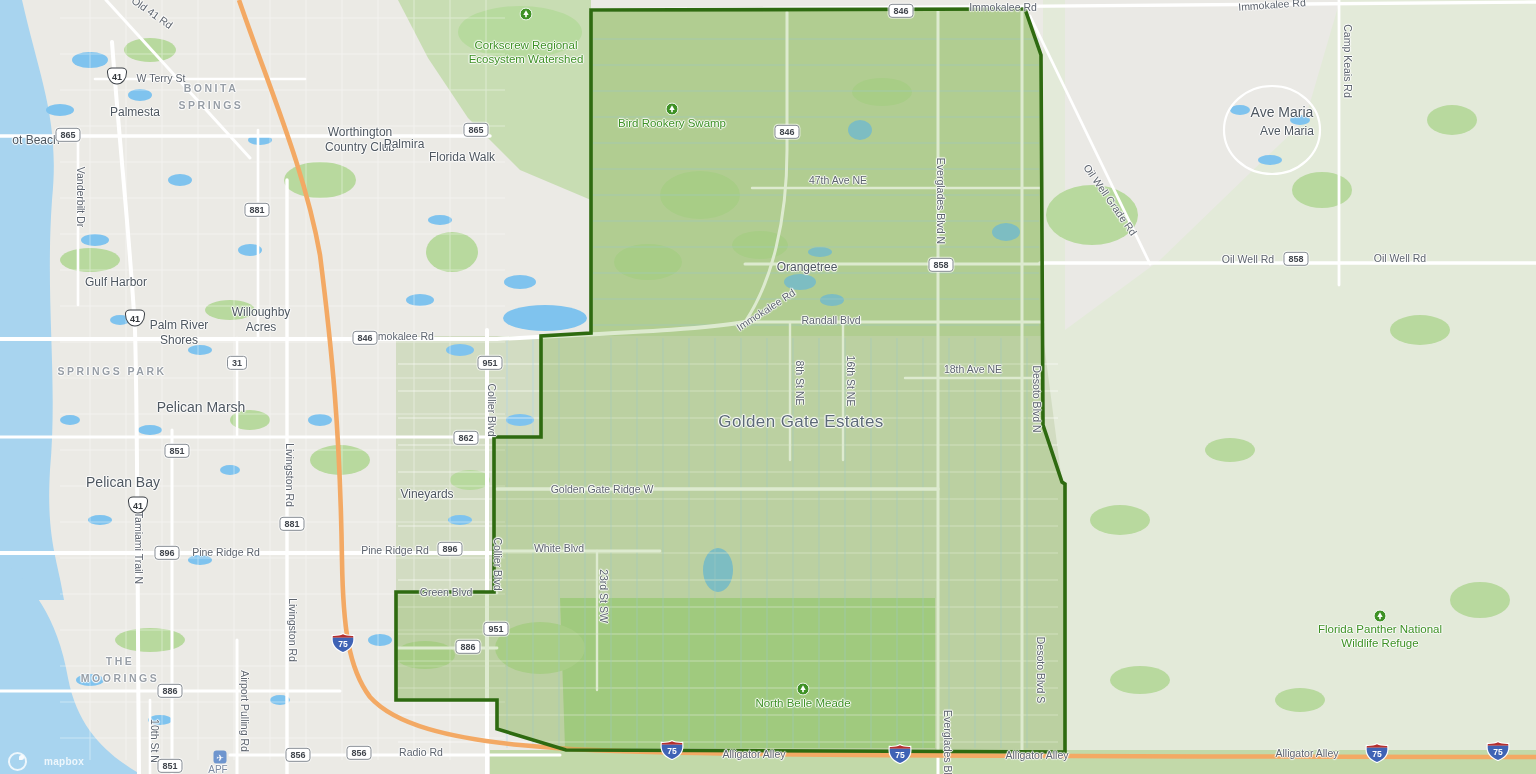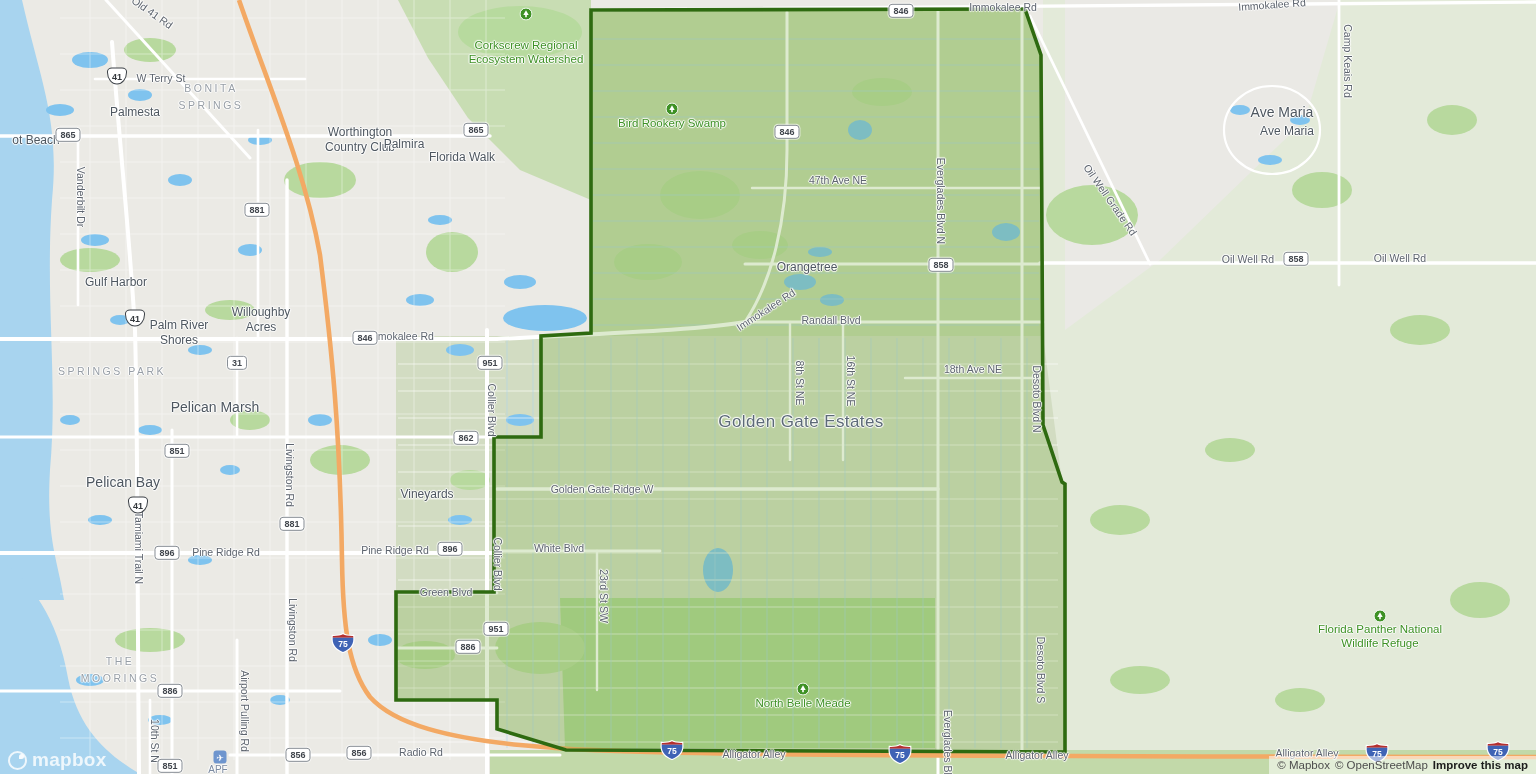--- a/index.html
+++ b/index.html
@@ -5,36 +5,36 @@
   html,body{margin:0;padding:0;background:#ddd;}
   #map{position:relative;width:1536px;height:774px;overflow:hidden;
        background:#ebeae5;font-family:"Liberation Sans",sans-serif;cursor:grab;}
   #bg{position:absolute;left:0;top:0;}
   #labels{position:absolute;left:0;top:0;width:100%;height:100%;}
   .lbl{position:absolute;white-space:pre-line;text-align:center;line-height:1.25;
        text-shadow:-1px 0 1px #fff,1px 0 1px #fff,0 -1px 1px #fff,0 1px 1px #fff,0 0 2px #fff;}
   .road{font-size:10.5px;color:#5d646e;}
   .place{font-size:12px;color:#4e5760;}
   .place-lg{font-size:14px;}
-  .caps{font-size:10.5px;color:#979ea6;letter-spacing:2.5px;line-height:1.6;}
+  .caps{font-size:10.5px;color:#979ea6;letter-spacing:2.5px;line-height:1.6;font-weight:bold;}
   .area{font-size:17px;color:#5c6a77;letter-spacing:.4px;}
   .poi{font-size:11.5px;color:#3e9125;}
   .poi-icon{position:absolute;width:13px;height:13px;}
   .shield{position:absolute;background:#fff;border:1.3px solid #878d94;border-radius:3.5px;
           font-size:9px;font-weight:bold;color:#41464d;padding:1px 4px;line-height:1.15;
           box-shadow:0 0 0 1px rgba(255,255,255,.6);}
   .us-shield{position:absolute;background:#fff;border:1.6px solid #3c4147;
           border-radius:5px 5px 10px 10px/4px 4px 12px 12px;width:18px;height:15px;
           font-size:9px;font-weight:bold;color:#33373c;display:flex;align-items:center;justify-content:center;}
   .i75{position:absolute;width:24px;height:21px;}
   .airport-icon{position:absolute;width:13px;height:13px;background:#6e95ce;border-radius:3px;
           color:#fff;font-size:9px;display:flex;align-items:center;justify-content:center;}
   .airport-code{font-size:10px;color:#7b8aa0;}
-  .mapbox-logo{position:absolute;left:8px;bottom:3px;display:flex;align-items:center;gap:5px;
-          color:rgba(255,255,255,.8);font-size:19px;font-weight:bold;letter-spacing:.3px;}
+  .mapbox-logo{position:absolute;left:8px;bottom:3px;display:flex;align-items:center;gap:17px;
+          color:rgba(255,255,255,.8);font-size:10px;font-weight:bold;letter-spacing:.3px;}
   .logo-mark{width:15px;height:15px;border:2.5px solid rgba(255,255,255,.8);border-radius:50%;
           position:relative;}
   .logo-mark::after{content:"";position:absolute;right:1px;top:1px;width:5px;height:5px;
           background:rgba(255,255,255,.9);border-radius:50% 50% 50% 0;}
   .attrib{position:absolute;right:0;bottom:0;height:18px;background:rgba(255,255,255,.55);
           display:flex;gap:5px;align-items:center;padding:0 8px;font-size:11.5px;color:#4d4d4d;}
   .attrib a{color:#4d4d4d;text-decoration:none;}
   .attrib .improve{font-weight:bold;color:#1c1c1c;}
 </style>
 </head>
@@ -189,21 +189,21 @@
       <div class="lbl place" style="position: absolute; left: 135px; top: 112px; transform: translate(-50%, -50%);">Palmesta</div>
       <div class="lbl caps" style="position: absolute; left: 211px; top: 97px; transform: translate(-50%, -50%);">BONITA
 SPRINGS</div>
       <div class="lbl place" style="position: absolute; left: 36px; top: 140px; transform: translate(-50%, -50%);">ot Beach</div>
       <div class="lbl place" style="position: absolute; left: 116px; top: 282px; transform: translate(-50%, -50%);">Gulf Harbor</div>
       <div class="lbl place" style="position: absolute; left: 179px; top: 333px; transform: translate(-50%, -50%);">Palm River
 Shores</div>
       <div class="lbl place" style="position: absolute; left: 261px; top: 320px; transform: translate(-50%, -50%);">Willoughby
 Acres</div>
       <div class="lbl caps" style="position: absolute; left: 112px; top: 371px; transform: translate(-50%, -50%);">SPRINGS PARK</div>
-      <div class="lbl place place-lg" style="position: absolute; left: 215px; top: 408px; transform: translate(-50%, -50%);">Pelican Marsh</div>
+      <div class="lbl place place-lg" style="position: absolute; left: 201px; top: 408px; transform: translate(-50%, -50%);">Pelican Marsh</div>
       <div class="lbl place place-lg" style="position: absolute; left: 123px; top: 483px; transform: translate(-50%, -50%);">Pelican Bay</div>
       <div class="lbl caps" style="position: absolute; left: 120px; top: 670px; transform: translate(-50%, -50%);">THE
 MOORINGS</div>
       <div class="lbl place" style="position: absolute; left: 360px; top: 140px; transform: translate(-50%, -50%);">Worthington
 Country Club</div>
       <div class="lbl place" style="position: absolute; left: 404px; top: 144px; transform: translate(-50%, -50%);">Palmira</div>
       <div class="lbl place" style="position: absolute; left: 462px; top: 157px; transform: translate(-50%, -50%);">Florida Walk</div>
       <div class="lbl place" style="position: absolute; left: 427px; top: 494px; transform: translate(-50%, -50%);">Vineyards</div>
       <div class="lbl place" style="position: absolute; left: 807px; top: 267px; transform: translate(-50%, -50%);">Orangetree</div>
       <div class="lbl area" style="position: absolute; left: 801px; top: 422px; transform: translate(-50%, -50%);">Golden Gate Estates</div>
@@ -324,18 +324,13 @@
         </svg></div>
       <div class="airport-icon" style="position: absolute; left: 220px; top: 757px; transform: translate(-50%, -50%);">✈</div>
       <div class="lbl airport-code" style="position: absolute; left: 218px; top: 770px; transform: translate(-50%, -50%);">APF</div>
     </div>
 
   <a class="mapbox-logo">
     <span class="logo-mark"></span>
     <span>mapbox</span>
   </a>
 
-  <div class="attrib">
-    <a>© Mapbox</a>
-    <a>© OpenStreetMap</a>
-    <a class="improve">Improve this map</a>
-  </div>
 </div>
 
 </body></html>

